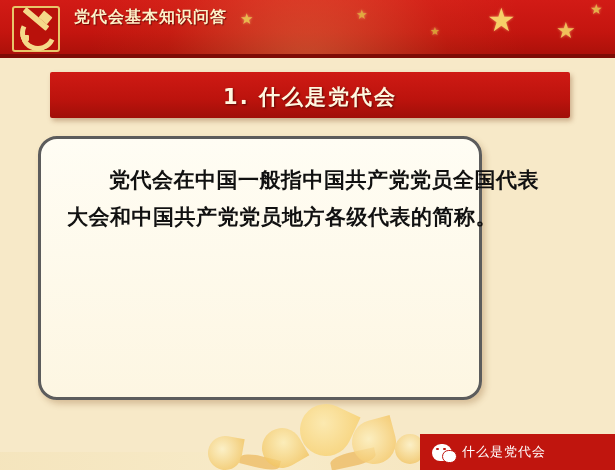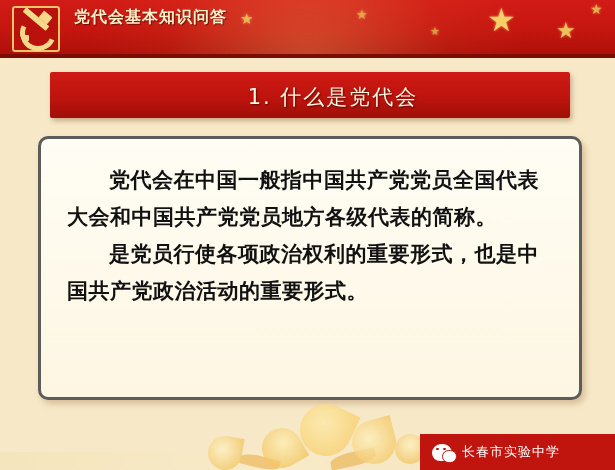--- a/index.html
+++ b/index.html
@@ -124,37 +124,36 @@
     background: linear-gradient(180deg, #cf1a14 0%, #bc130d 60%, #a00f08 100%);
     border-radius: 2px;
     box-shadow: 2px 3px 5px rgba(120,60,20,0.35);
   }
   .title-text {
     position: absolute;
     width: 100%;
     top: 11px;
     text-align: center;
     font-size: 21px;
-    font-weight: normal;
+    font-weight: bold;
     color: #fff7df;
     letter-spacing: 2px;
     text-shadow: 1px 1px 2px rgba(80,5,2,0.85);
-    margin-left: 23px;
   }
 
   
   .card {
     position: absolute;
     left: 38px;
     top: 136px;
-    width: 544px;
+    width: 444px;
     height: 264px;
     background: linear-gradient(180deg, #fffdf4 0%, #fdf6e2 100%);
     border: 3px solid #5c5c5c;
-    border-radius: 10px;
+    border-radius: 19px;
     box-sizing: border-box;
     box-shadow: 3px 4px 6px rgba(140,90,40,0.3);
   }
   .card-body {
     position: absolute;
     left: 26px;
     top: 22px;
     width: 486px;
   }
   .para {
@@ -276,34 +275,33 @@
     <div class="banner-bottom-line"></div>
   </div>
 
   <div class="title-bar">
     <div class="title-text">1. 什么是党代会</div>
   </div>
 
   <div class="card">
     <div class="card-body">
       <p class="para">党代会在中国一般指中国共产党党员全国代表大会和中国共产党党员地方各级代表的简称。</p>
-      <p class="para">是党员行使各项政治权利的重要形式，也是中国共产党政治活动的重要形式。</p>
     </div>
   </div>
 
   <div class="bottom-strip"></div>
   <div class="leaf l1"></div>
   <div class="leaf l2"></div>
   <div class="flower f1"></div>
   <div class="flower f2"></div>
   <div class="flower f3"></div>
   <div class="flower f4"></div>
   <div class="flower f5"></div>
 
   <div class="wechat-badge">
     <div class="wechat-icon">
       <div class="d1"></div>
       <div class="d2"></div>
     </div>
-    <div class="wechat-text">长春市实验中学</div>
+    <div class="wechat-text">什么是党代会</div>
   </div>
 
 </div>
 
 </body></html>

